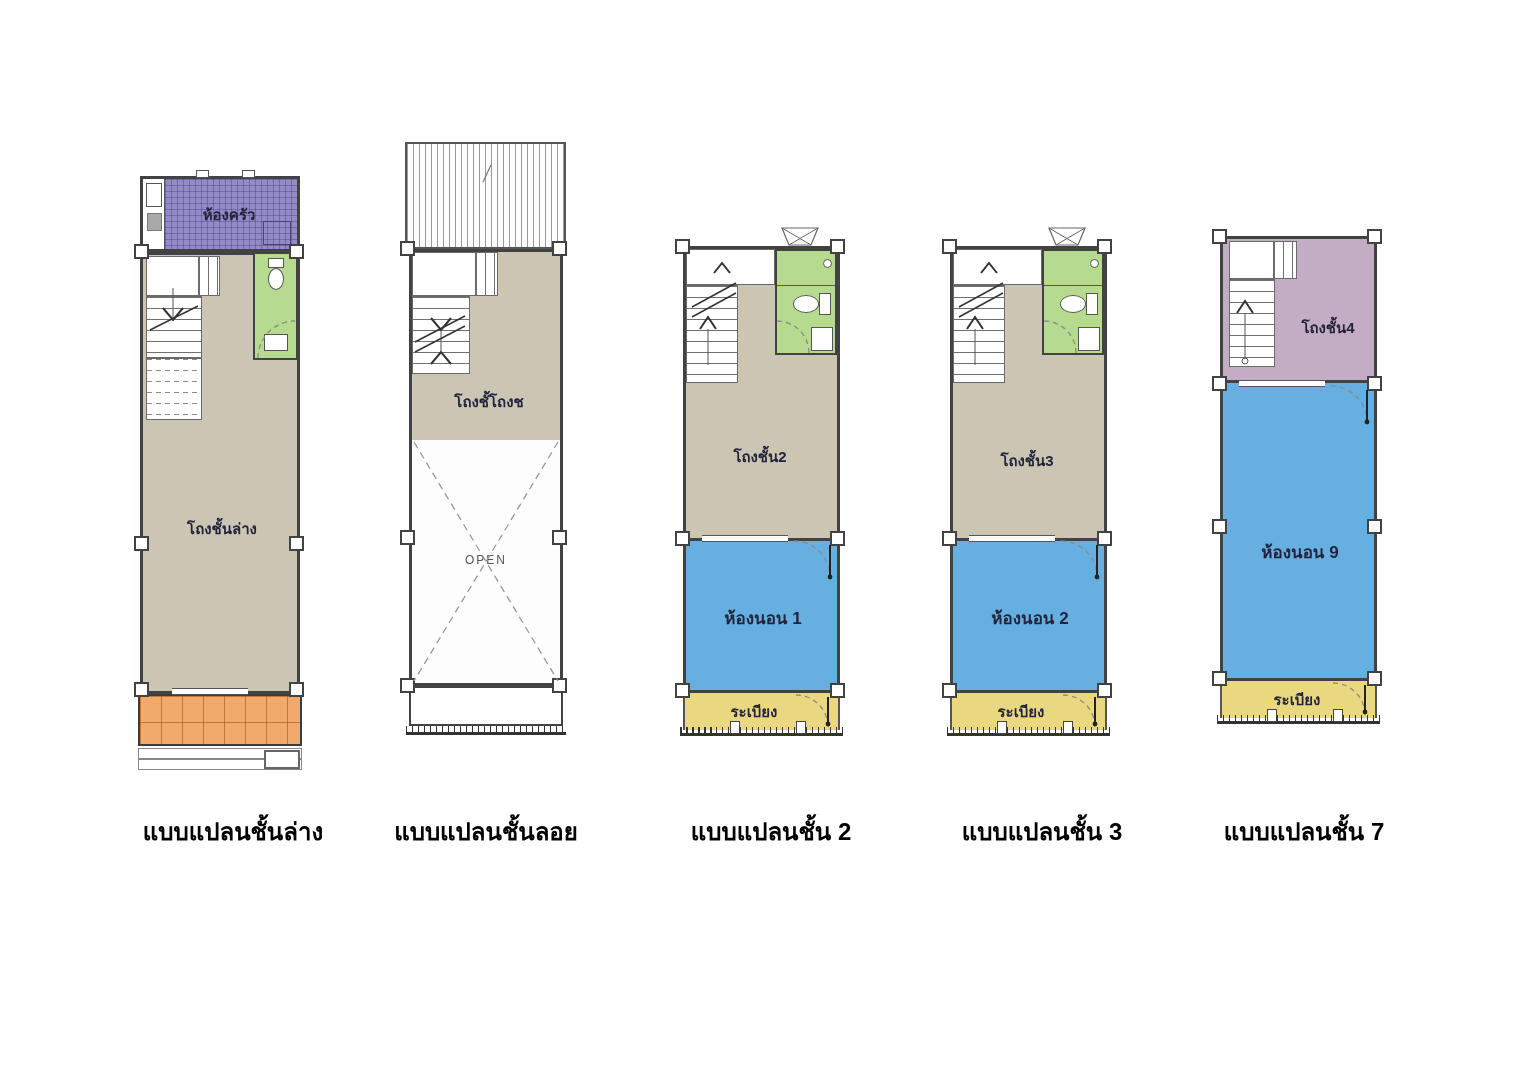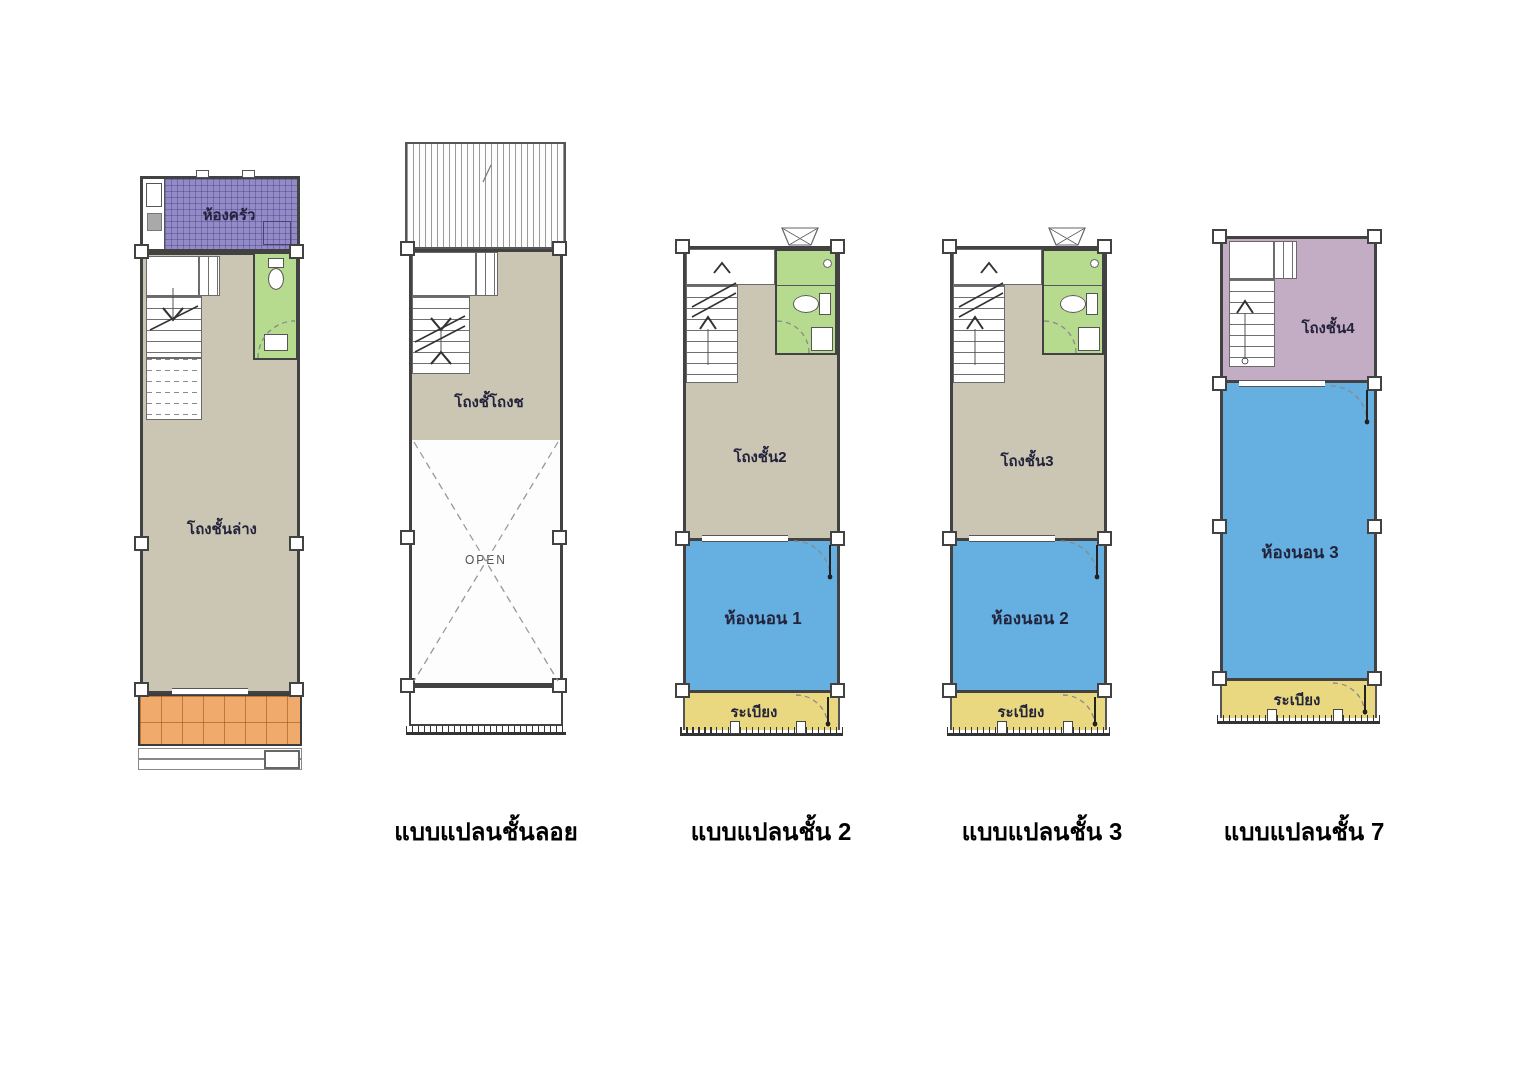--- a/index.html
+++ b/index.html
@@ -237,21 +237,21 @@
 
   <div class="plan" style="left:1215px;top:213px;width:168px;height:545px;">
     <div class="a wall3" style="left:5px;top:23px;width:157px;height:445px;background:var(--blue,#65b0e1);"></div>
     <div class="a" style="left:8px;top:26px;width:151px;height:144px;background:var(--mauve,#c2adc4);border-bottom:3px solid var(--wall,#424242);"></div>
 
     <div class="a landing" style="left:14px;top:28px;width:68px;height:38px;"></div>
     <div class="a stair-treads-v" style="left:58px;top:28px;width:24px;height:38px;"></div>
     <div class="a stair-treads" style="left:14px;top:66px;width:46px;height:88px;"></div>
 
     <div class="room-label" style="left:113px;top:115px;">โถงชั้น4</div>
-    <div class="room-label big-label" style="left:85px;top:338px;">ห้องนอน  3</div>
+    <div class="room-label big-label" style="left:85px;top:338px;">ห้องนอน  9</div>
 
     <div class="a window-strip" style="left:24px;top:167px;width:86px;height:7px;z-index:5;"></div>
 
     <div class="a" style="left:5px;top:468px;width:157px;height:37px;background:var(--yellow,#e9d87f);border-left:2px solid #555;border-right:2px solid #555;"></div>
     <div class="a rail" style="left:2px;top:502px;width:163px;height:9px;"></div>
     <div class="post" style="left:52px;top:496px;"></div>
     <div class="post" style="left:118px;top:496px;"></div>
     <div class="room-label" style="left:82px;top:487px;">ระเบียง</div>
 
     <div class="col" style="left:-3px;top:16px;"></div>
@@ -269,18 +269,19 @@
       <circle cx="30" cy="148" r="3" fill="none" stroke="#555" stroke-width="1"></circle>
       <path d="M116,173 A36,36 0 0 1 152,209" fill="none" stroke="#8a8a8a" stroke-width="1.3" stroke-dasharray="5 4"></path>
       <line x1="152" y1="177" x2="152" y2="207" stroke="#222" stroke-width="2"></line>
       <circle cx="152" cy="209" r="2.4" fill="#222"></circle>
       <path d="M118,470 A32,32 0 0 1 150,502" fill="none" stroke="#8a8a8a" stroke-width="1.3" stroke-dasharray="5 4"></path>
       <line x1="150" y1="472" x2="150" y2="498" stroke="#222" stroke-width="2"></line>
       <circle cx="150" cy="499" r="2.4" fill="#222"></circle>
     </svg>
   </div>
 
+  <div class="caption" style="left:233px;top:812px;">แบบแปลนชั้นล่าง</div>
   <div class="caption" style="left:486px;top:812px;text-align:right;">แบบแปลนชั้นลอย</div>
   <div class="caption" style="left:771px;top:812px;">แบบแปลนชั้น 2</div>
   <div class="caption" style="left:1042px;top:812px;">แบบแปลนชั้น 3</div>
   <div class="caption" style="left:1304px;top:812px;">แบบแปลนชั้น 7</div>
 
 </div>
 
 </body></html>

